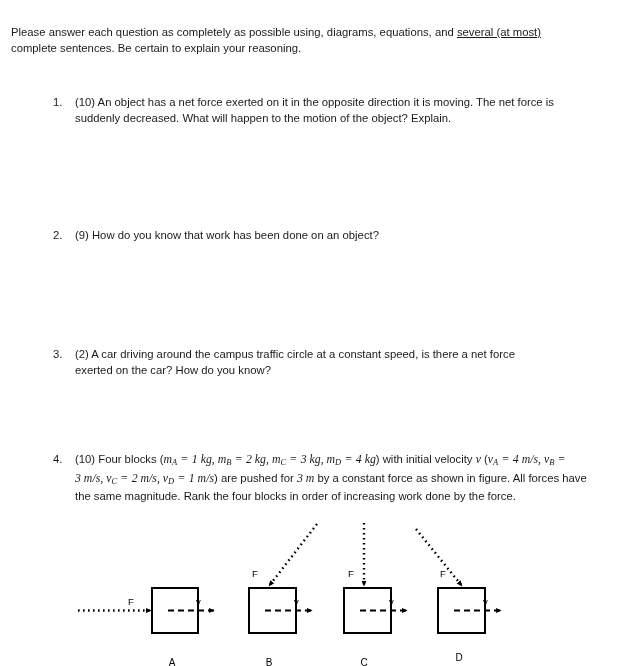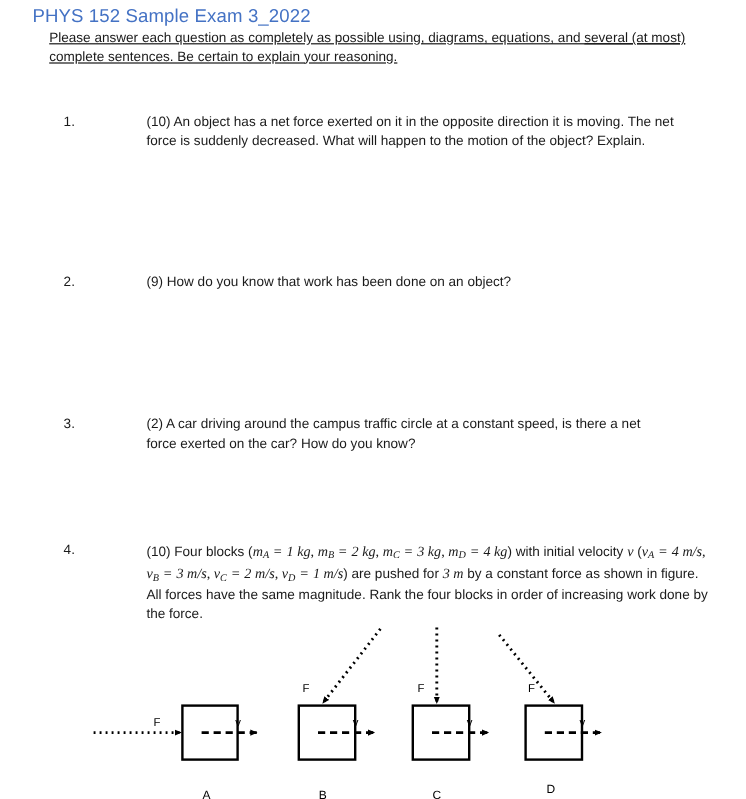--- a/index.html
+++ b/index.html
@@ -30,46 +30,44 @@
     font-size: 15.5px;
     line-height: 20px;
     color: #4472c4;
     font-weight: normal;
     letter-spacing: 0.1px;
     white-space: nowrap;
   }
 
   .intro {
     position: absolute;
-    left: 41px;
+    left: 11px;
     top: 25px;
     width: 570px;
     font-size: 11.3px;
     line-height: 15.5px;
     color: #1a1a1a;
-    text-decoration: underline;
   }
   .u { text-decoration: underline; }
 
   
   .q {
     position: absolute;
     display: flex;
     font-size: 11.3px;
     line-height: 15.8px;
     color: #1a1a1a;
   }
   .q-num {
     width: 22px;
     flex: 0 0 22px;
     text-align: left;
   }
   .q-body {
     flex: 1 1 auto;
-    margin-left: 47px;
   }
 
   #q1 { left: 53px; top: 95px; width: 530px; }
   #q2 { left: 53px; top: 228px; width: 530px; }
   #q3 { left: 53px; top: 347px; width: 500px; }
   #q4 { left: 53px; top: 452px; width: 540px; }
 
   
   .m {
     font-family: "Liberation Serif", serif;
@@ -92,21 +90,20 @@
     width: 622px;
     height: 161px;
   }
   .figure svg { display: block; }
 </style>
 </head>
 <body>
 
 <div class="page">
 
-  <div class="doc-title">PHYS 152 Sample Exam 3_2022</div>
 
   <div class="intro"><span>Please answer each question as completely as possible using, diagrams, equations, and </span><span class="u">several (at most)</span><span> complete sentences.  Be certain to explain your reasoning.</span></div>
 
   <div class="q" id="q1">
     <div class="q-num">1.</div>
     <div class="q-body">(10) An object has a net force exerted on it in the opposite direction it is moving.  The net force is suddenly decreased.  What will happen to the motion of the object?  Explain.</div>
   </div>
 
   <div class="q" id="q2">
     <div class="q-num">2.</div>

